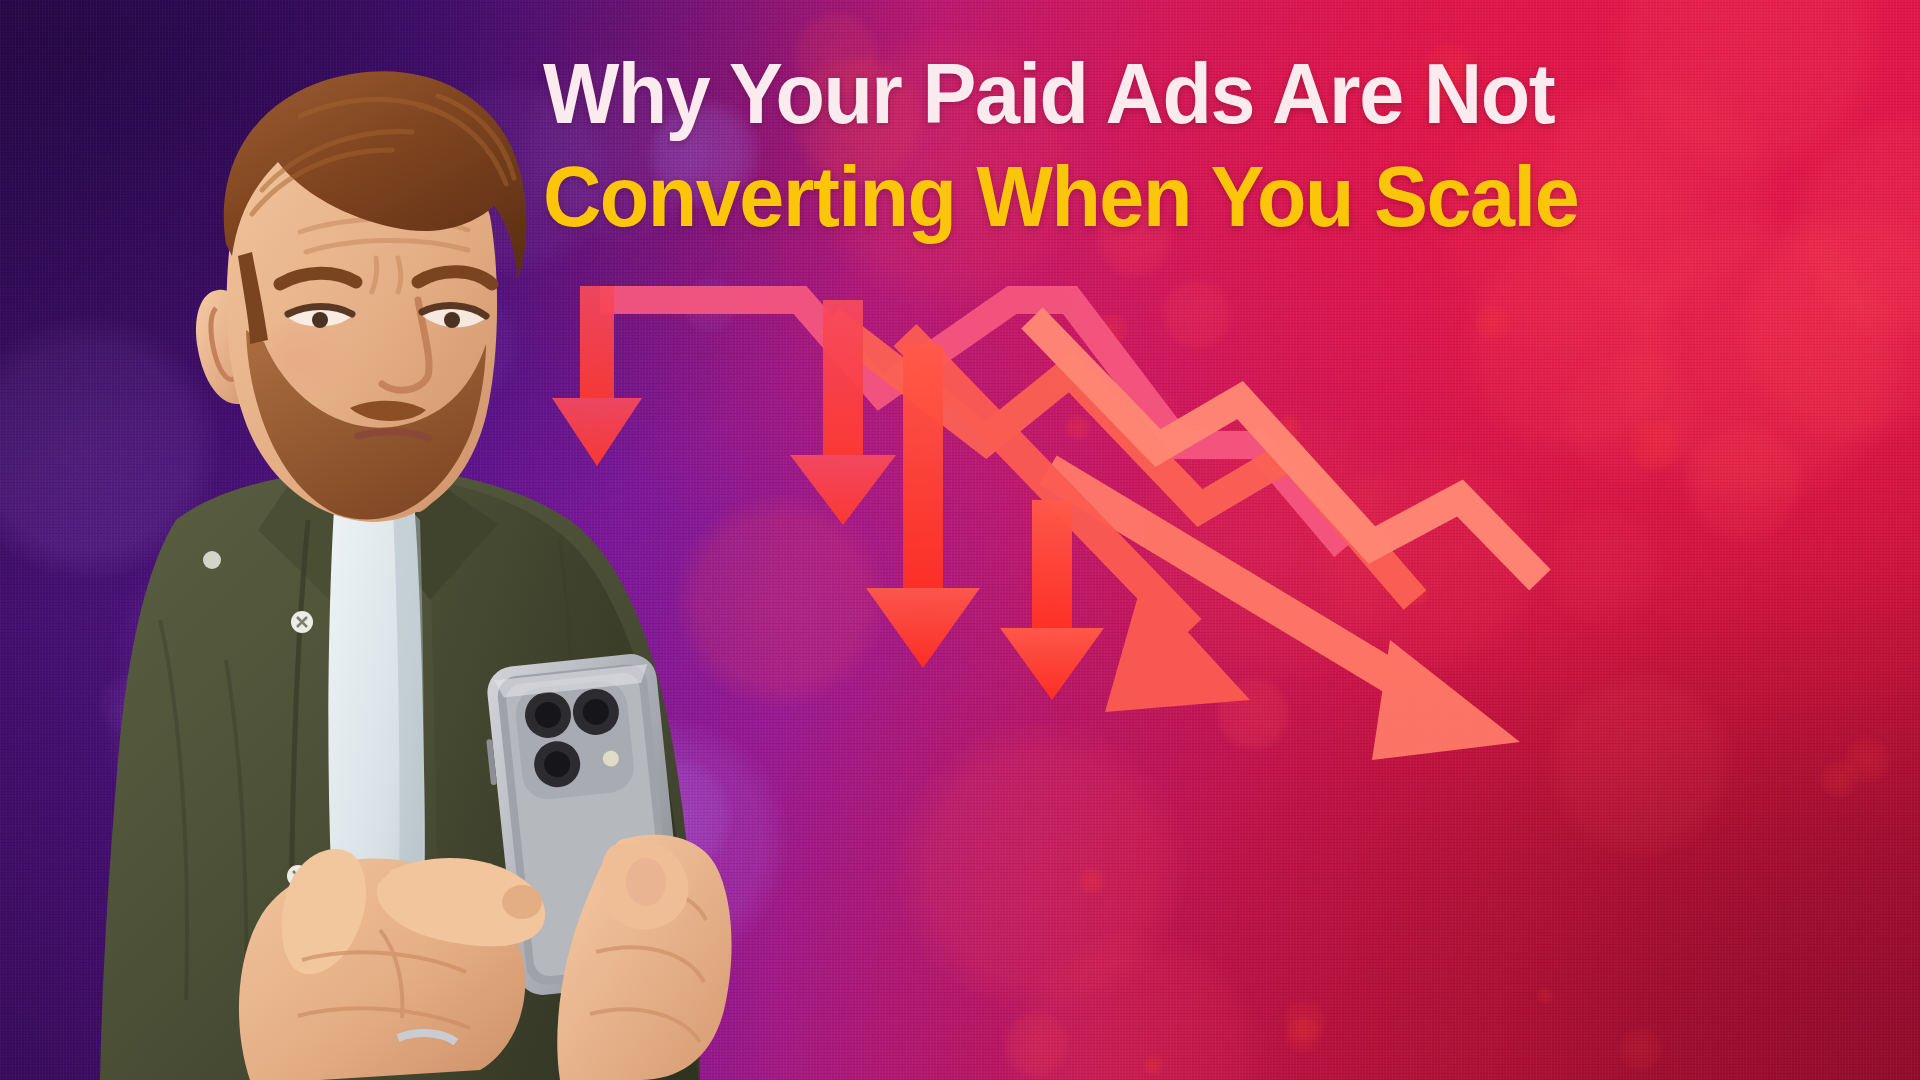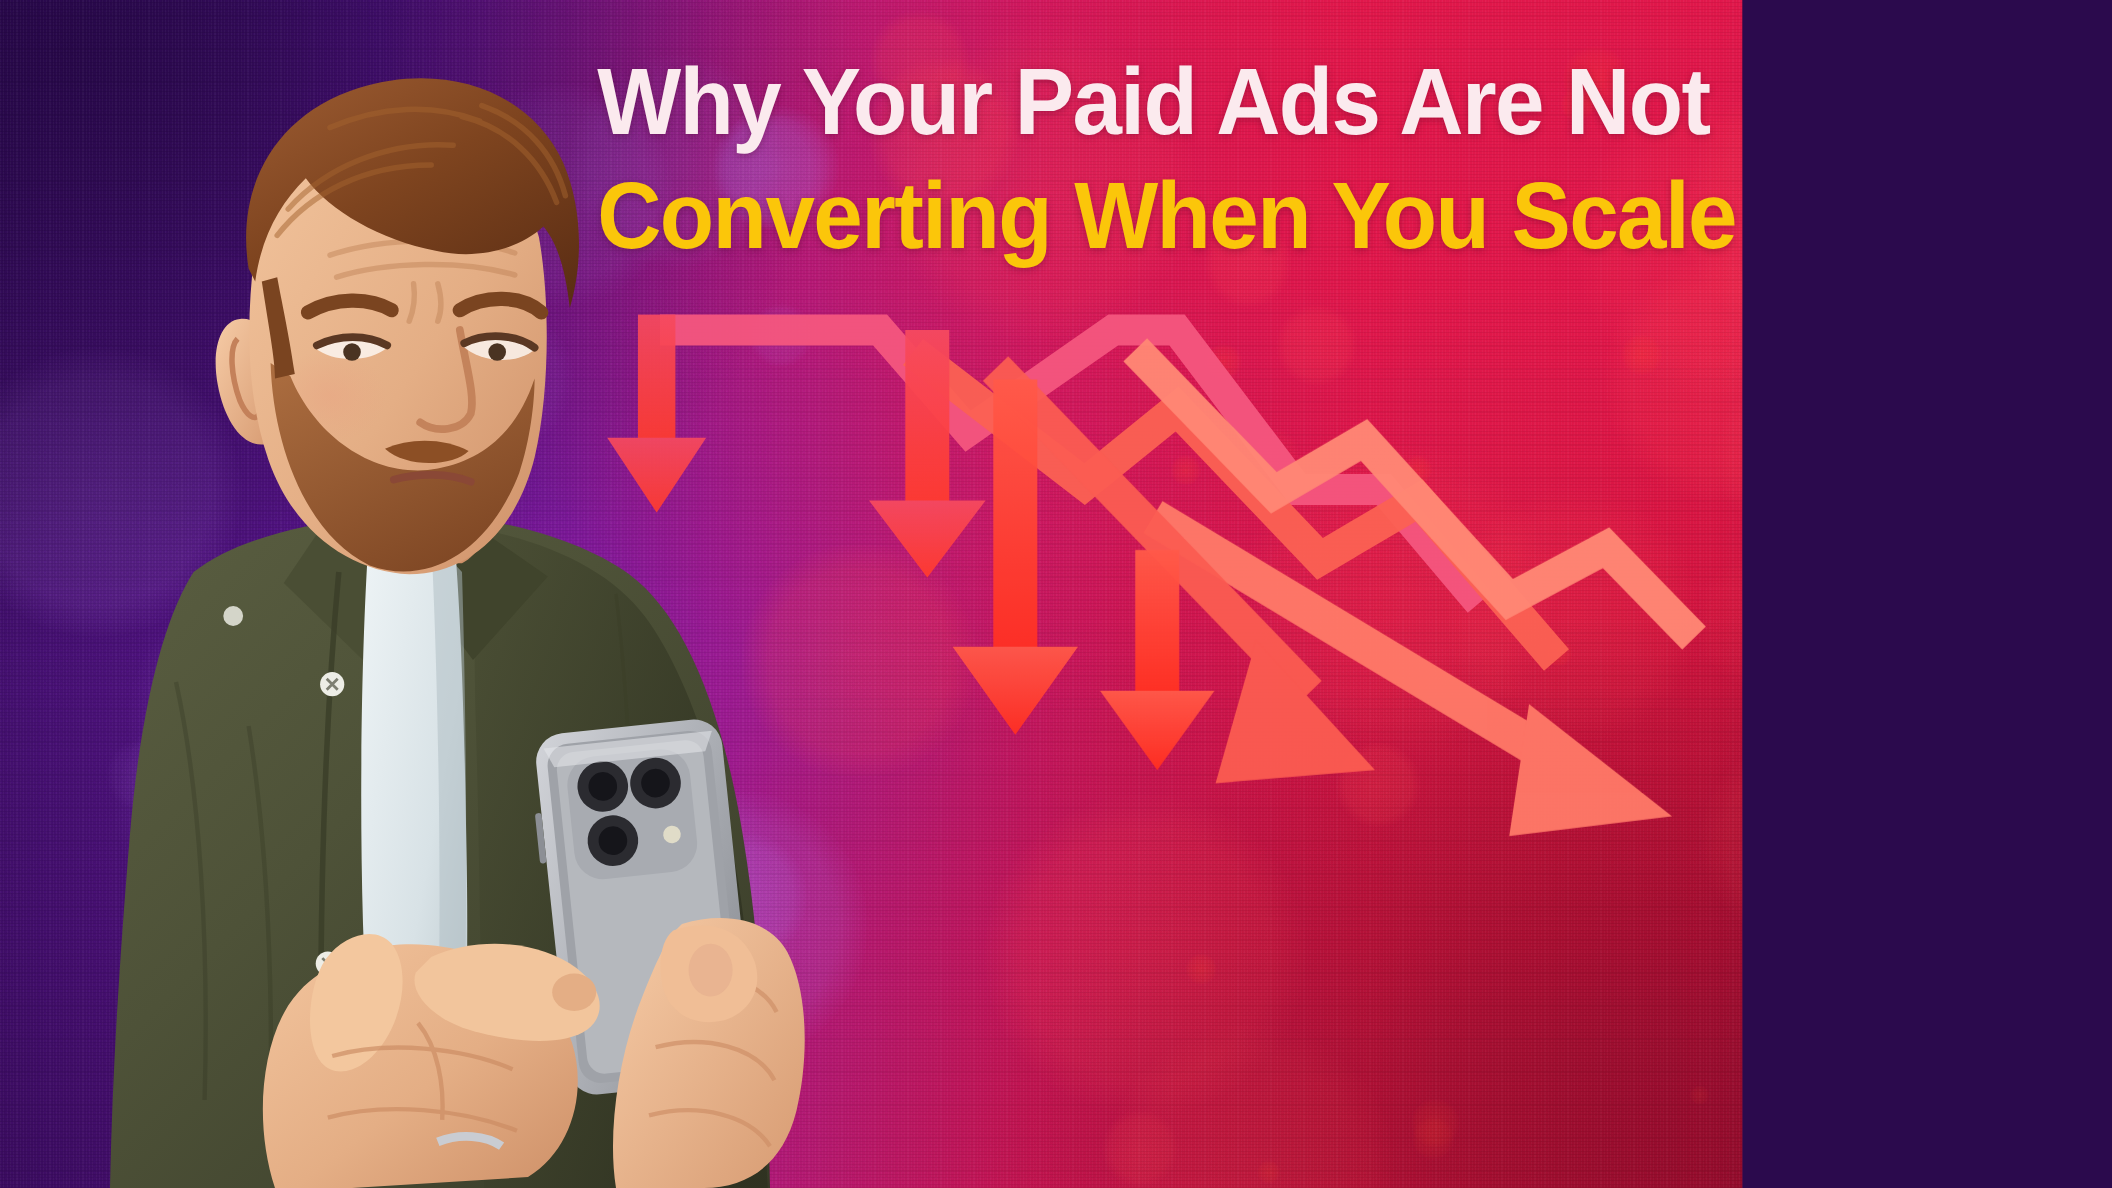--- a/index.html
+++ b/index.html
@@ -6,21 +6,21 @@
   * { margin:0; padding:0; box-sizing:border-box; }
   html, body {
     width:1920px; height:1080px;
     overflow:hidden;
     background:#2b0a4d;
     font-family:"Liberation Sans", sans-serif;
   }
 
   #banner {
     position:relative;
-    width:1584px; height:1080px;
+    width:1920px; height:1080px;
     overflow:hidden;
   }
 
   
   .bg-base {
     position:absolute; inset:0;
     background:
       radial-gradient(120% 110% at 96% 8%,  #e0174a 0%,  #e0174a 16%, rgba(224,23,74,0) 62%),
       radial-gradient(110% 120% at 100% 92%, #b01038 0%, rgba(176,16,56,0) 58%),
       linear-gradient(103deg,

